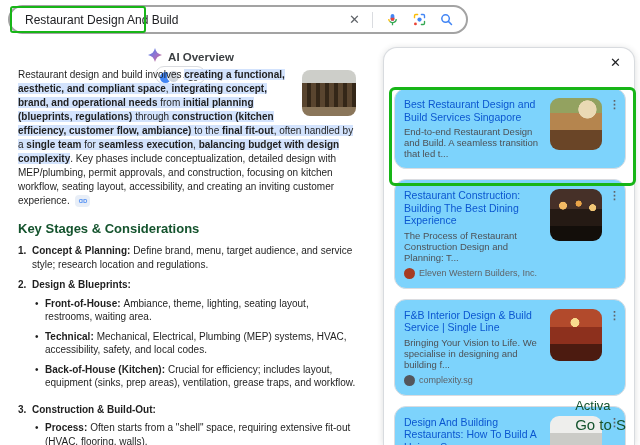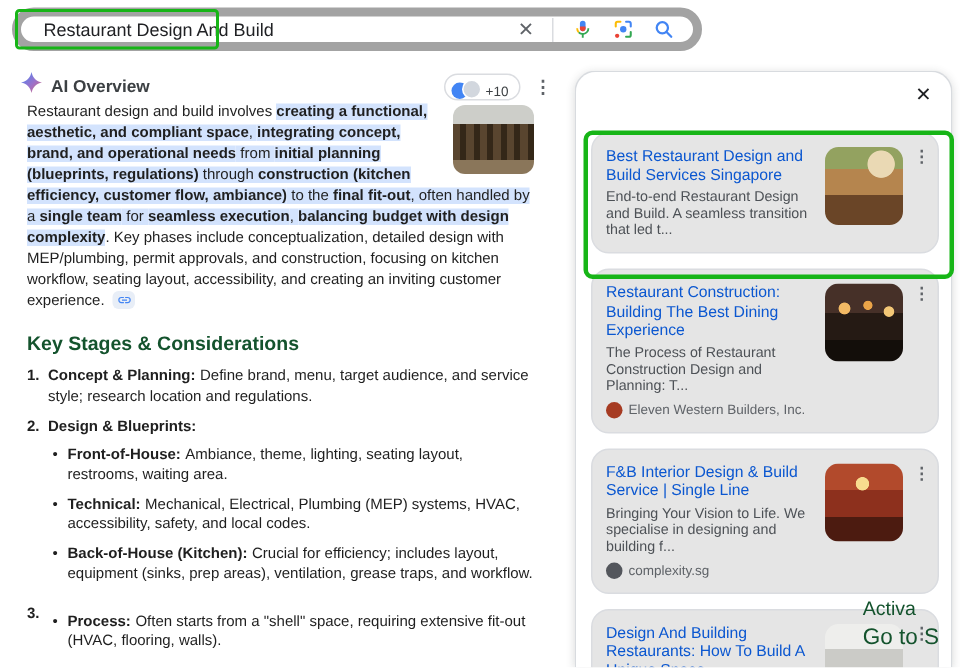--- a/index.html
+++ b/index.html
@@ -1,36 +1,36 @@
 <!DOCTYPE html>
 <html><head>
 <meta charset="utf-8">
 <style>
   html,body{margin:0;padding:0;}
   .screen{position:relative;width:640px;height:445px;background:#fff;overflow:hidden;
           font-family:"Liberation Sans",sans-serif;color:#1f1f1f;}
 
   
-  .searchbar{position:absolute;left:8px;top:5px;width:460px;height:29px;border:6px solid #a3a3a3;
+  .searchbar{position:absolute;left:8px;top:5px;width:460px;height:29px;border:2px solid #a3a3a3;
              border-radius:15px;display:flex;align-items:center;padding:0 12px 0 15px;
              box-sizing:border-box;background:#fff;}
   .query{flex:1;font-size:12px;color:#202124;white-space:nowrap;overflow:hidden;}
   .sb-icons{display:flex;align-items:center;gap:12px;}
   .sb-icons svg{display:block;}
   .sb-clear{font-size:13px;color:#5f6368;cursor:pointer;line-height:1;}
   .sb-div{width:1px;height:16px;background:#dadce0;}
 
   
   .ann{position:absolute;border:2px solid #17b517;z-index:20;pointer-events:none;}
   .ann-query{left:10px;top:6px;width:132px;height:23px;border-radius:3px;}
   .ann-card{left:389px;top:87px;width:241px;height:93px;border-radius:6px;border-width:3px;}
 
   
   .aio-row{position:absolute;left:14px;top:48px;width:354px;display:flex;
-           justify-content:space-between;align-items:center;}
+           justify-content:space-between;align-items:center;flex-direction:column;}
   .aio-left{display:flex;align-items:center;gap:6px;}
   .aio-label{font-size:11.5px;font-weight:bold;color:#3c4043;}
   .aio-right{display:flex;align-items:center;gap:9px;}
   .src-chip{display:flex;align-items:flex-end;border:1px solid #dadce0;border-radius:10px;height:18px;
             padding:0 7px 0 4px;box-sizing:border-box;}
   .mini{width:11px;height:11px;border-radius:50%;}
   .mini1{background:#4285f4;}
   .mini2{background:#d2d7de;margin-left:-4px;border:1px solid #fff;}
   .chip-count{font-size:9px;color:#3c4043;margin-left:3px;}
   .dots{font-size:12px;color:#5f6368;font-weight:bold;cursor:pointer;}
@@ -58,21 +58,21 @@
   .subli::before{content:"\2022";position:absolute;left:3px;top:0;}
   .st{margin-right:3px;}
 
   
   .panel{position:absolute;left:383px;top:47px;width:252px;height:398px;background:#fff;
          border:1px solid #d8dbdf;border-bottom:none;border-radius:14px 14px 0 0;
          box-shadow:0 1px 6px rgba(60,64,67,.18);box-sizing:border-box;overflow:hidden;z-index:2;}
   .panel-close{position:absolute;top:7px;right:13px;font-size:13px;color:#202124;cursor:pointer;}
   .cards{position:absolute;top:40px;left:10px;width:232px;display:flex;flex-direction:column;gap:10px;}
   .card{border:1px solid #dadce0;border-radius:12px;padding:9px 7px 9px 9px;display:flex;gap:7px;
-        background:#e5e5e5;box-sizing:border-box;}
+        background:#7dd3fc;box-sizing:border-box;}
   .c-text{flex:1;min-width:0;}
   .c-title{font-size:10.5px;line-height:12.5px;color:#0b57d0;cursor:pointer;}
   .c-desc{font-size:9.5px;line-height:11px;color:#4d5156;margin-top:3px;}
   .c-src{display:flex;align-items:center;gap:4px;margin-top:5px;font-size:9px;color:#5f6368;}
   .fav{width:11px;height:11px;border-radius:50%;flex-shrink:0;}
   .f1{background:#1fa463;} .f2{background:#a63b22;} .f3{background:#53565c;}
   .thumb{width:52px;height:52px;border-radius:9px;flex-shrink:0;}
   .th1{background:
         radial-gradient(circle at 72% 22%,#ead9b4 0 16%,transparent 17%),
         linear-gradient(180deg,#93a260 0 28%,#b5854e 28% 62%,#6a4527 62%);}
@@ -191,21 +191,21 @@
             <div class="subli">
               <span class="b st">Back-of-House (Kitchen):</span><span>Crucial for efficiency; includes layout, equipment (sinks, prep areas), ventilation, grease traps, and workflow.</span>
             </div>
           </div>
         </div>
       </div>
 
       <div class="li">
         <span class="num b">3.</span>
         <div class="lic">
-          <span></span>
+          <span class="b lt">Construction &amp; Build-Out:</span><span></span>
           <div class="sub">
             <div class="subli">
               <span class="b st">Process:</span><span>Often starts from a "shell" space, requiring extensive fit-out (HVAC, flooring, walls).</span>
             </div>
 
           </div>
         </div>
       </div>
 
     </div>

